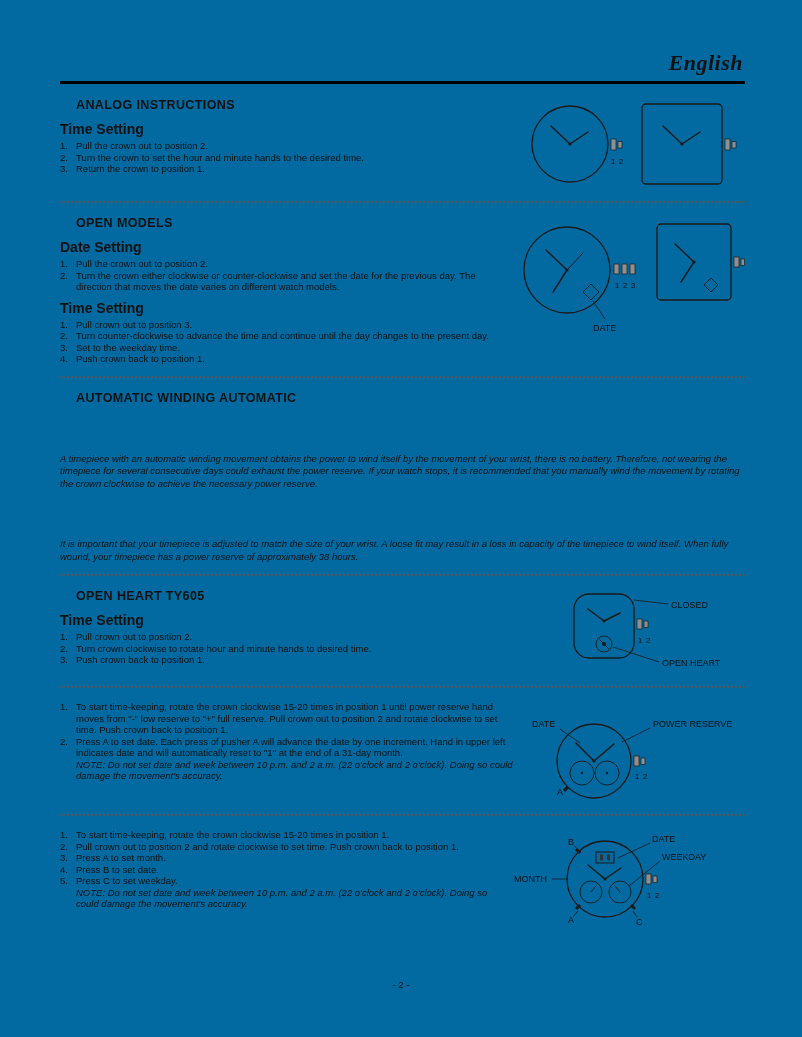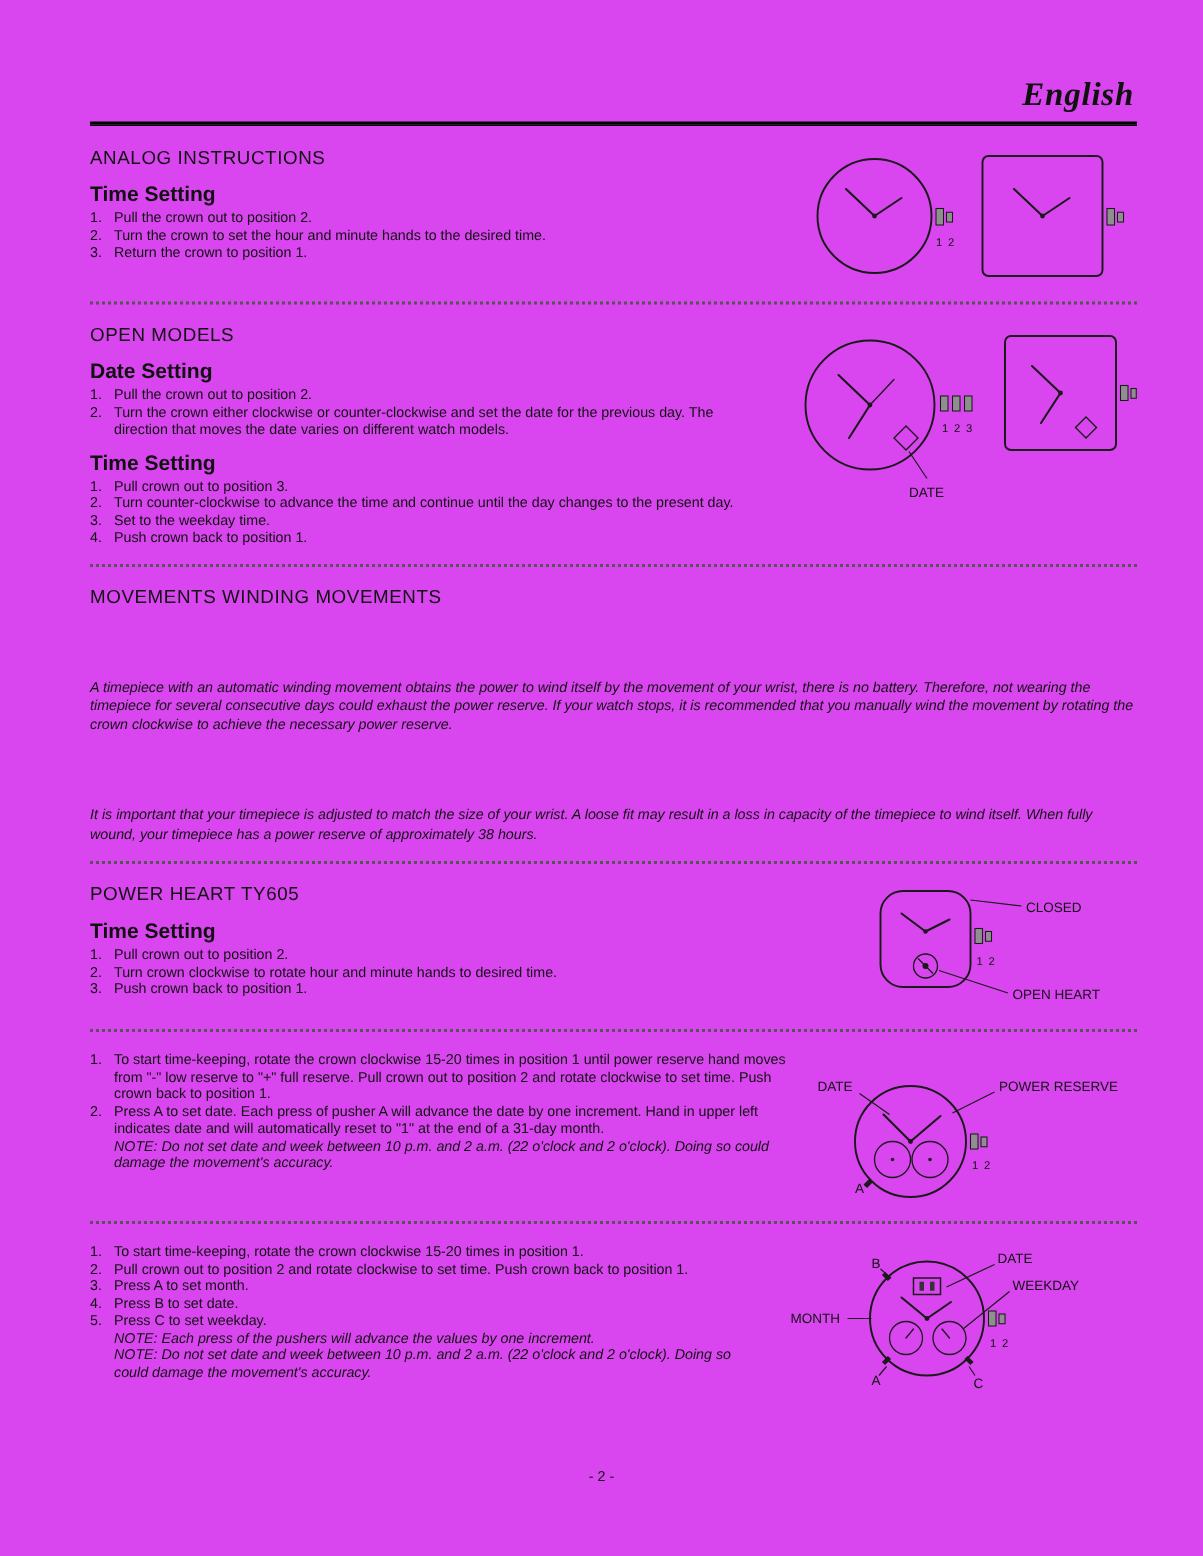--- a/index.html
+++ b/index.html
@@ -1,23 +1,23 @@
 <!DOCTYPE html>
 <html><head>
 <meta charset="utf-8">
 <style>
   * { margin:0; padding:0; box-sizing:border-box; }
   html,body { background:#ffffff; }
   body { font-family:"Liberation Sans", sans-serif; color:#111; }
-  .page { position:relative; width:802px; height:1037px; background:#d946ef; padding:50px 44px 0 60px; overflow:hidden; }
+  .page { position:relative; width:802px; height:1037px; background:#0369a1; padding:50px 57px 0 60px; overflow:hidden; }
 
   .lang { text-align:right; font-family:"Liberation Serif", serif; font-style:italic; font-weight:bold; font-size:22px; letter-spacing:0.5px; margin-bottom:5px; padding-right:2px; }
   .rule { height:3px; border-top:2px solid #000; border-bottom:1px solid #000; margin-bottom:14px; }
 
-  .sec-title { font-size:12.5px; font-weight:normal; letter-spacing:0.4px; margin-bottom:9px; }
+  .sec-title { font-size:12.5px; font-weight:bold; letter-spacing:0.4px; margin-bottom:9px;margin-left:16px; }
   .sub { font-size:14px; font-weight:bold; margin:7px 0 3px; }
   .step { display:flex; font-size:9.5px; line-height:11.5px; }
   .step .num { width:16px; flex:none; }
   .step .txt { flex:1; }
   .note { margin-left:16px; font-style:italic; font-size:9.5px; line-height:11.5px; }
   .para { font-style:italic; font-size:9.5px; line-height:12.5px; margin-bottom:10px;margin-top:48px; }
 
   .cols { display:flex; align-items:flex-start; }
   .text-col { flex:1; padding-right:14px; }
   .fig { flex:none; }
@@ -175,31 +175,31 @@
             </g>
           </g>
         </svg>
       </div>
     </div>
   </section>
 
   <div class="dotted"></div>
 
   <section>
-    <h2 class="sec-title">MOVEMENTS WINDING MOVEMENTS</h2>
+    <h2 class="sec-title">AUTOMATIC WINDING AUTOMATIC</h2>
     <p class="para">A timepiece with an automatic winding movement obtains the power to wind itself by the movement of your wrist, there is no battery. Therefore, not wearing the timepiece for several consecutive days could exhaust the power reserve. If your watch stops, it is recommended that you manually wind the movement by rotating the crown clockwise to achieve the necessary power reserve.</p>
     <p class="para">It is important that your timepiece is adjusted to match the size of your wrist. A loose fit may result in a loss in capacity of the timepiece to wind itself. When fully wound, your timepiece has a power reserve of approximately 38 hours.</p>
   </section>
 
   <div class="dotted"></div>
 
   <section>
     <div class="cols">
       <div class="text-col">
-        <h2 class="sec-title">POWER HEART TY605</h2>
+        <h2 class="sec-title">OPEN HEART TY605</h2>
         <h3 class="sub">Time Setting</h3>
         <div class="step">
           <span class="num">1.</span>
           <span class="txt">Pull crown out to position 2.</span>
         </div>
         <div class="step">
           <span class="num">2.</span>
           <span class="txt">Turn crown clockwise to rotate hour and minute hands to desired time.</span>
         </div>
         <div class="step">
@@ -304,21 +304,20 @@
           <span class="txt">Press A to set month.</span>
         </div>
         <div class="step">
           <span class="num">4.</span>
           <span class="txt">Press B to set date.</span>
         </div>
         <div class="step">
           <span class="num">5.</span>
           <span class="txt">Press C to set weekday.</span>
         </div>
-        <div class="note">NOTE: Each press of the pushers will advance the values by one increment.</div>
         <div class="note">NOTE: Do not set date and week between 10 p.m. and 2 a.m. (22 o'clock and 2 o'clock). Doing so could damage the movement's accuracy.</div>
       </div>
       <div class="fig fig-2525">
         <svg width="235" height="100" viewBox="0 0 235 100">
           <text class="dlab" x="58" y="14">B</text>
           <line class="leader" x1="64" y1="15" x2="71" y2="21"></line>
           <text class="dlab" x="142" y="11">DATE</text>
           <line class="leader" x1="140" y1="12" x2="108" y2="27"></line>
           <text class="dlab" x="152" y="29">WEEKDAY</text>
           <line class="leader" x1="150" y1="30" x2="119" y2="55"></line>

